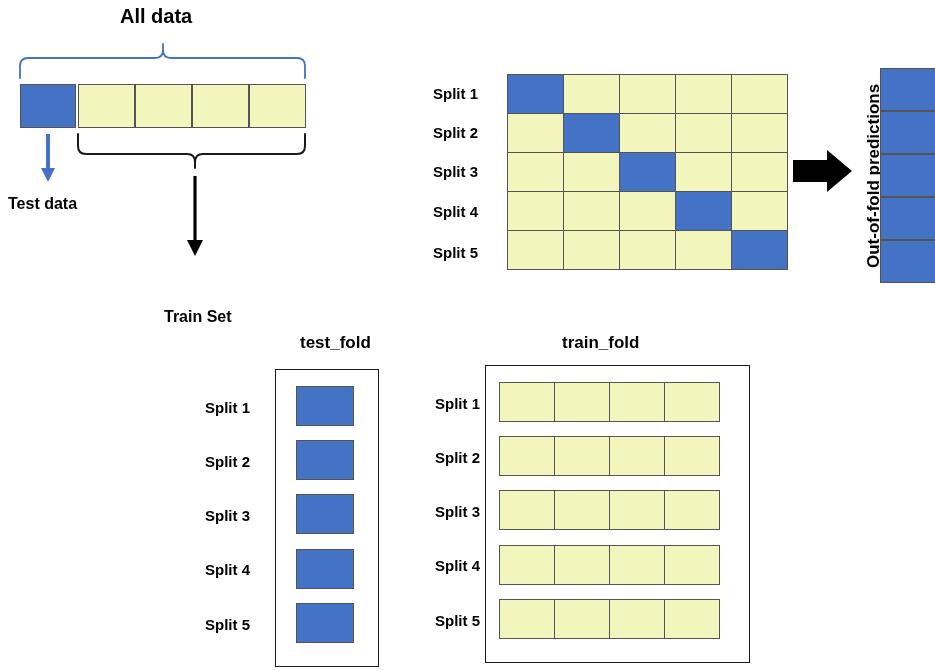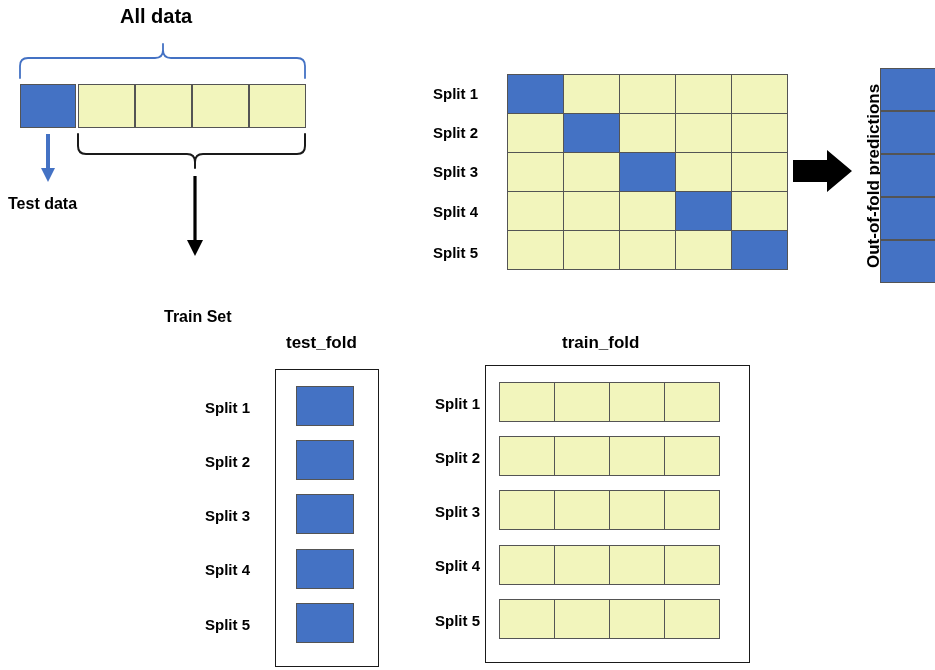--- a/index.html
+++ b/index.html
@@ -119,21 +119,21 @@
   <div class="cell blue" style="left:731px; top:230px; width:57px; height:40px;"></div>
 
   <div class="vlabel" style="left:865px; top:268px;">Out-of-fold predictions</div>
 
   <div class="cell blue" style="left:880px; top:68px;  width:58px; height:43px;"></div>
   <div class="cell blue" style="left:880px; top:111px; width:58px; height:43px;"></div>
   <div class="cell blue" style="left:880px; top:154px; width:58px; height:43px;"></div>
   <div class="cell blue" style="left:880px; top:197px; width:58px; height:43px;"></div>
   <div class="cell blue" style="left:880px; top:240px; width:58px; height:43px;"></div>
 
-  <div class="lbl" style="left:286px; top:334px; font-size:17px;">test_fold</div>
+  <div class="lbl" style="left:300px; top:334px; font-size:17px;">test_fold</div>
 
   <div class="panel" style="left:275px; top:369px; width:104px; height:298px;"></div>
 
   <div class="split-lbl" style="left:170px; top:400px; width:80px;">Split 1</div>
   <div class="split-lbl" style="left:170px; top:454px; width:80px;">Split 2</div>
   <div class="split-lbl" style="left:170px; top:508px; width:80px;">Split 3</div>
   <div class="split-lbl" style="left:170px; top:562px; width:80px;">Split 4</div>
   <div class="split-lbl" style="left:170px; top:617px; width:80px;">Split 5</div>
 
   <div class="cell blue" style="left:296px; top:386px; width:58px; height:40px;"></div>

